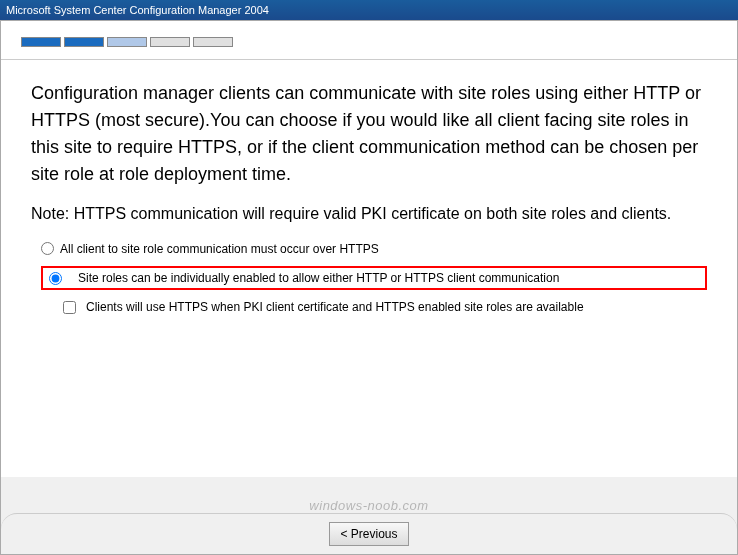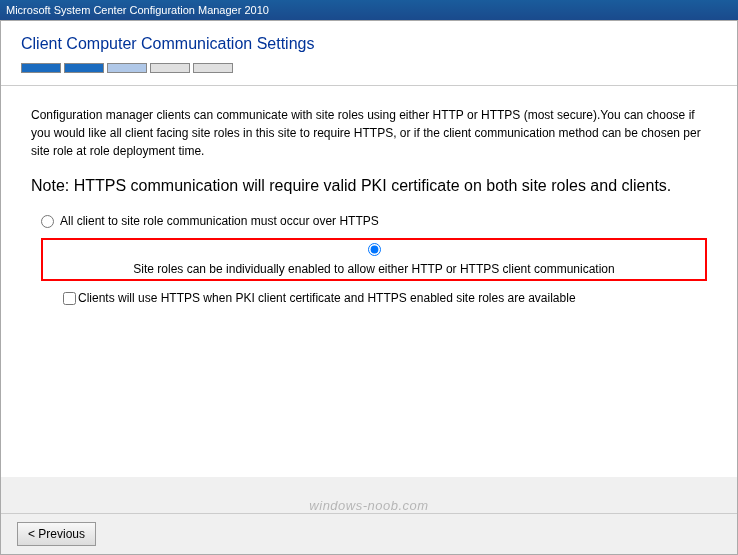--- a/index.html
+++ b/index.html
@@ -69,21 +69,21 @@
     }
 
     .dialog-body {
       flex: 1;
       padding: 20px 30px;
       background: white;
       overflow-y: auto;
     }
 
     .description-text {
-      font-size: 12px;
+      font-size: 18px;
       color: #000;
       line-height: 1.5;
       margin-bottom: 14px;
     }
 
     .note-text {
       font-size: 16px;
       color: #000;
       margin-bottom: 16px;
       line-height: 1.5;
@@ -91,60 +91,60 @@
 
     .radio-group {
       margin-left: 10px;
       display: flex;
       flex-direction: column;
       gap: 10px;
     }
 
     .radio-option {
       display: flex;
-      align-items: flex-end;
+      align-items: flex-start;
       gap: 6px;
       font-size: 12px;
     }
 
     .radio-option input[type="radio"] {
       margin: 0;
     }
 
     .radio-selected-box {
       display: flex;
       align-items: center;
-      gap: 6px;
+      gap: 16px;
       font-size: 12px;
       border: 2px solid red;
       padding: 3px 6px;
       background: white;
-      flex-direction: column;
     }
 
     .checkbox-option {
       display: flex;
       align-items: center;
-      gap: 2px;
+      gap: 10px;
       font-size: 12px;
       margin-left: 22px;
     }
 
     .checkbox-option input[type="checkbox"] {
       margin: 0;
     }
 
     .dialog-footer {
       background: #f0f0f0;
       border-top: 1px solid #ccc;
       padding: 8px 16px;
       display: flex;
-      justify-content: flex-start;
+      justify-content: center;
       align-items: center;
       gap: 6px;
+      border-radius: 16px;
     }
 
     .footer-btn {
       min-width: 70px;
       height: 24px;
       font-size: 12px;
       background: linear-gradient(to bottom, #f8f8f8, #dcdcdc);
       border: 1px solid #999;
       cursor: pointer;
       padding: 2px 10px;
@@ -157,26 +157,25 @@
       font-size: 13px;
       font-style: italic;
       padding: 21px 0 0 0;
       letter-spacing: 0.5px;
     }
   </style>
 </head>
 <body>
 
 <div class="title-bar">
-  <span>Microsoft System Center Configuration Manager 2010</span>
+  <span>Microsoft System Center Configuration Manager 2004</span>
 </div>
 
 <div class="dialog-outer">
   <div class="dialog-header">
-    <h1>Client Computer Communication Settings</h1>
     <div class="progress-bar-area">
       <div class="prog-seg filled"></div>
       <div class="prog-seg filled"></div>
       <div class="prog-seg light"></div>
       <div class="prog-seg empty"></div>
       <div class="prog-seg empty"></div>
     </div>
   </div>
 
   <div class="dialog-body">

